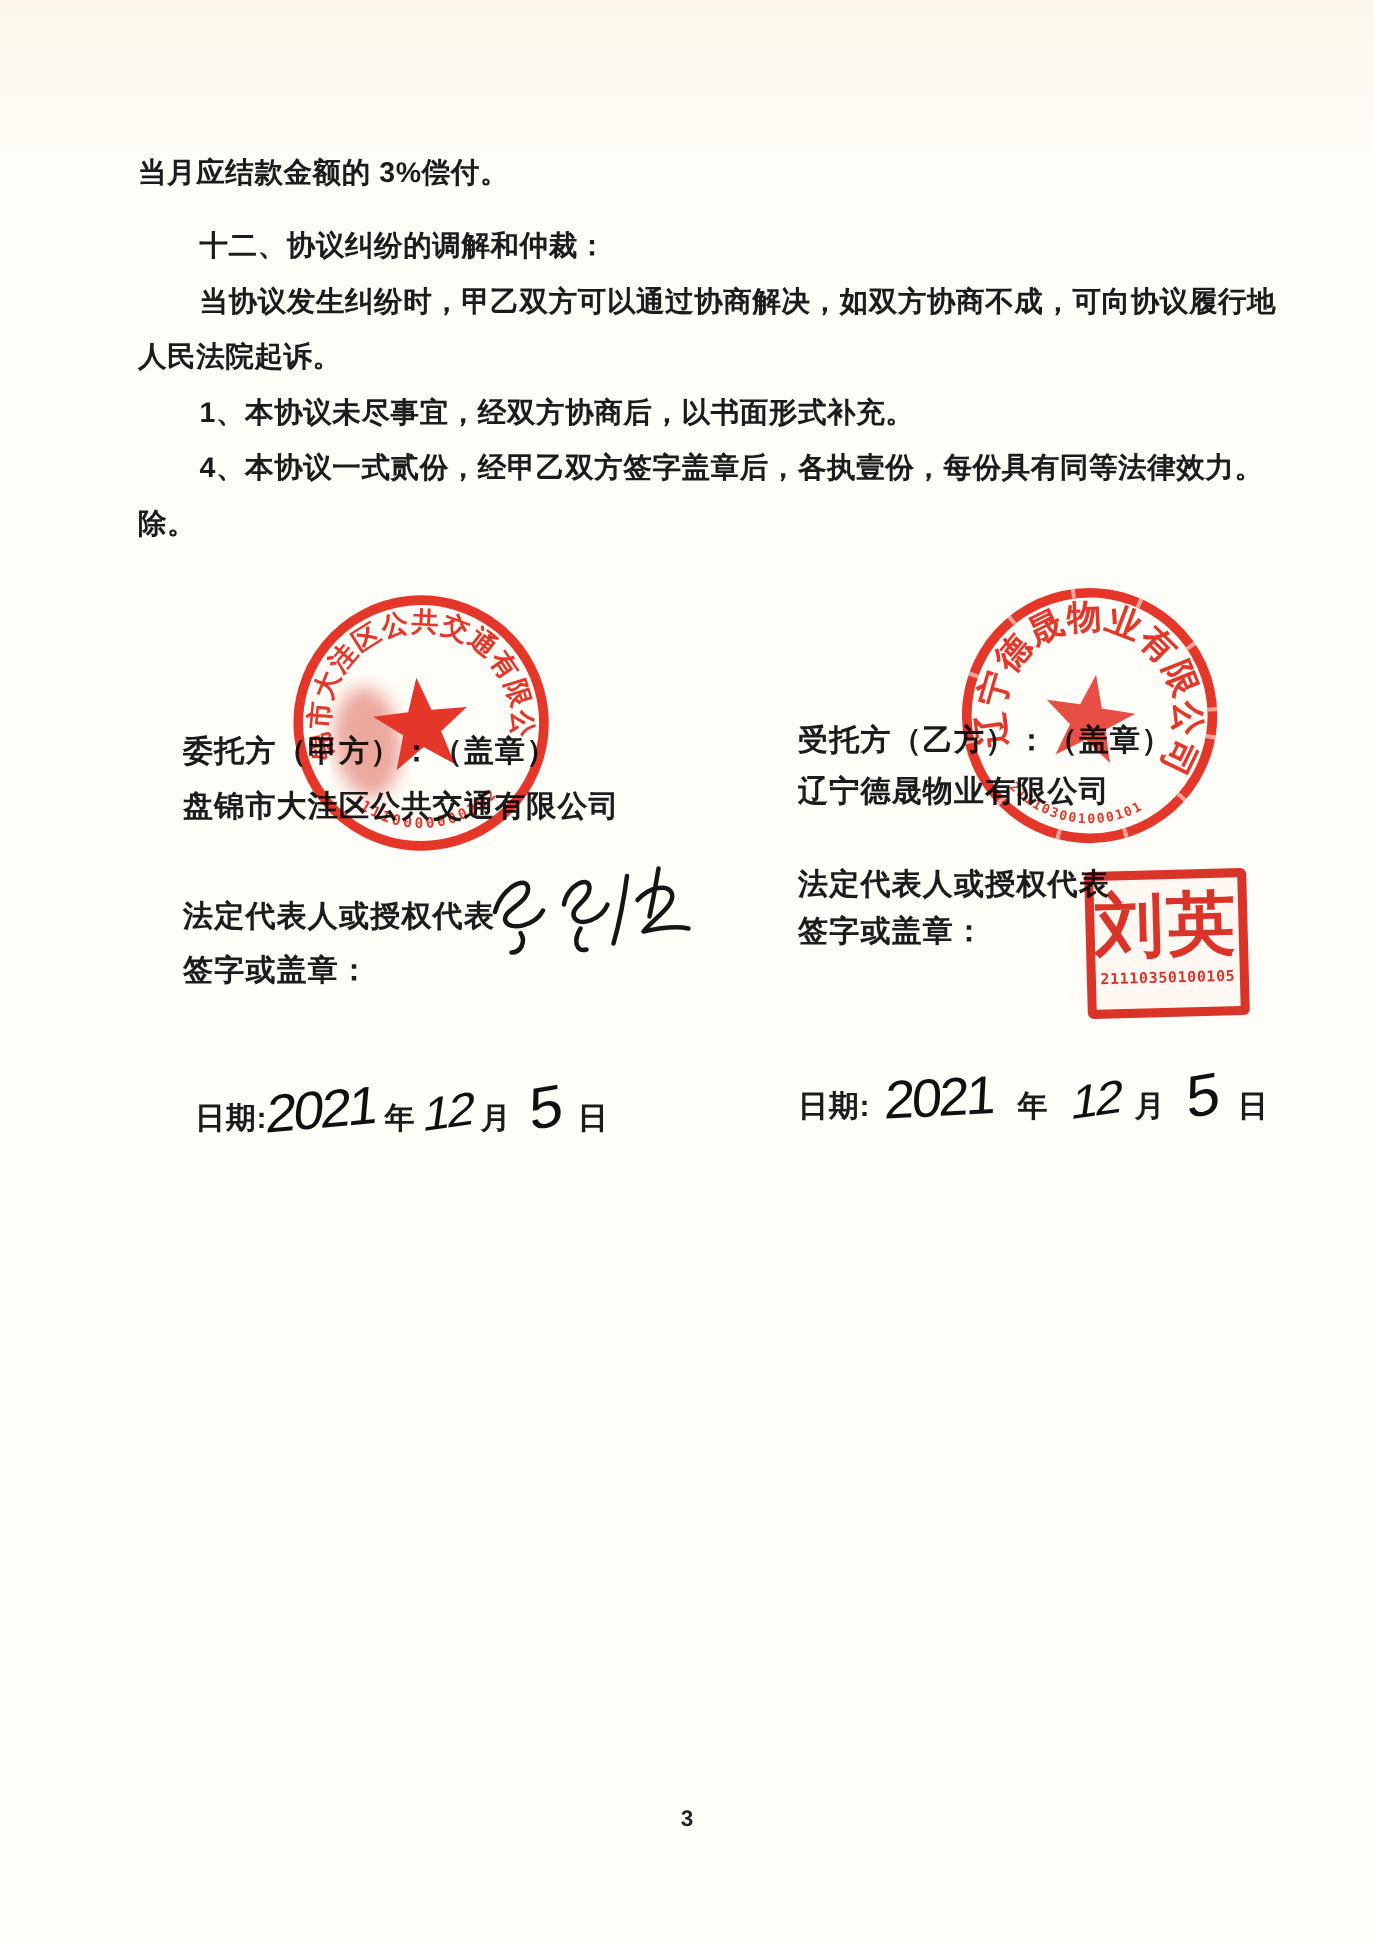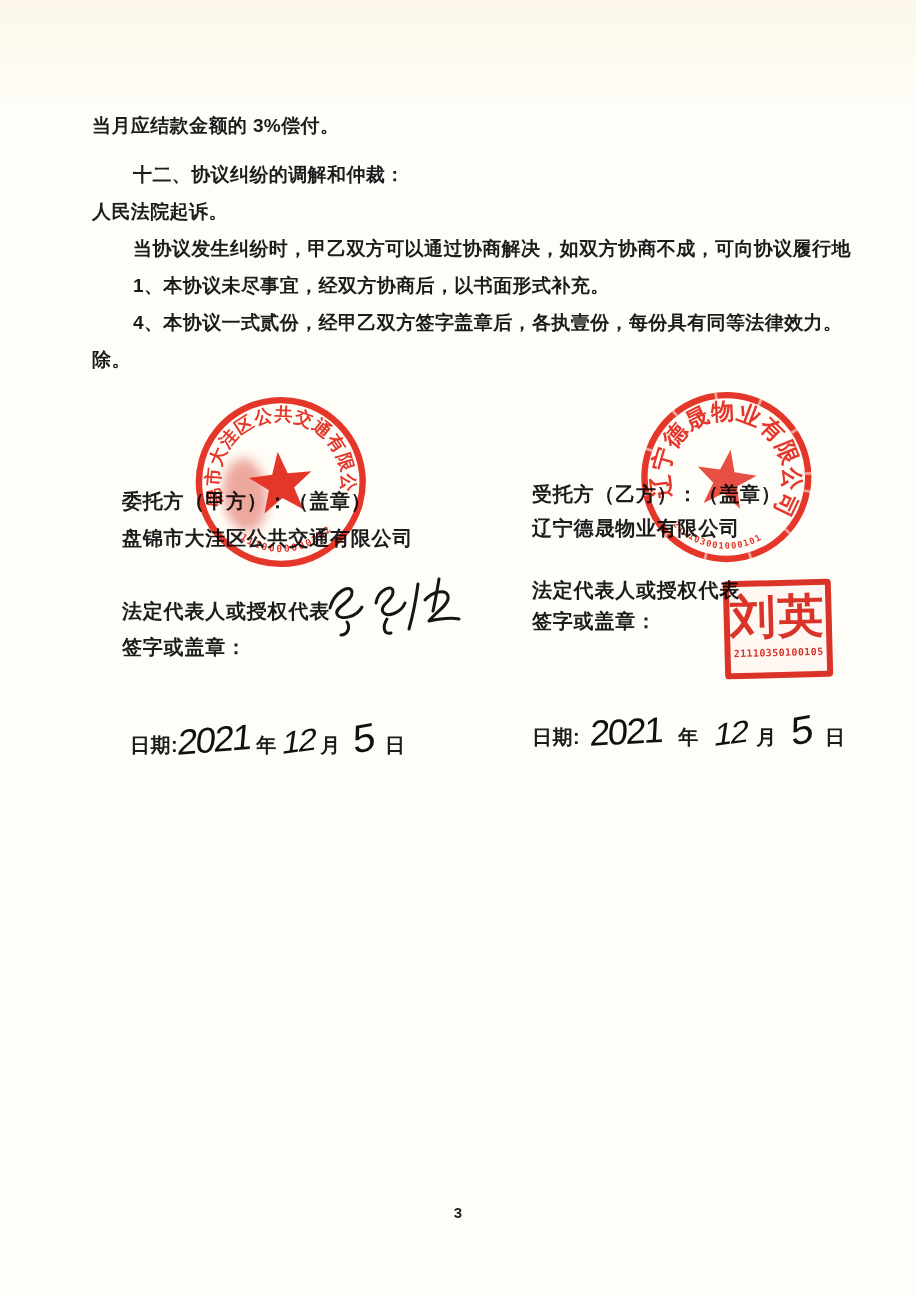--- a/index.html
+++ b/index.html
@@ -11,21 +11,21 @@
     overflow:hidden;
     font-family:"Liberation Sans","DejaVu Sans",sans-serif;
     color:#1c1c1c;
   }
   .page::before{
     content:"";position:absolute;left:0;top:0;right:0;height:110px;
     background:linear-gradient(180deg,rgba(250,243,224,.6),rgba(250,243,224,0));
     pointer-events:none;
   }
   
-  .bodytext{position:absolute;left:92px;top:107px;width:748px;}
+  .bodytext{position:absolute;left:92px;top:97px;width:748px;}
   .line{
     height:37px;line-height:37px;
     font-size:19px;letter-spacing:.4px;font-weight:600;
     white-space:nowrap;
   }
   .line.ind{padding-left:41px;}
   .line.hd{font-weight:800;margin-top:12px;}
   
   .siglabel{
     position:absolute;font-size:20px;font-weight:700;letter-spacing:.8px;
@@ -73,22 +73,22 @@
   }
 </style>
 </head>
 <body>
 
 <div class="page">
 
   <div class="bodytext">
     <div class="line">当月应结款金额的 3%偿付。</div>
     <div class="line ind hd">十二、协议纠纷的调解和仲裁：</div>
+    <div class="line ind">当协议发生纠纷时，甲乙双方可以通过协商解决，如双方协商不成，可向协议履行地</div>
     <div class="line">人民法院起诉。</div>
-    <div class="line ind">当协议发生纠纷时，甲乙双方可以通过协商解决，如双方协商不成，可向协议履行地</div>
     <div class="line ind">1、本协议未尽事宜，经双方协商后，以书面形式补充。</div>
     <div class="line ind">4、本协议一式贰份，经甲乙双方签字盖章后，各执壹份，每份具有同等法律效力。</div>
     <div class="line">除。</div>
   </div>
 
   <div class="siglabel" style="left:122px;top:488px;">委托方（甲方）：（盖章）</div>
   <div class="siglabel" style="left:122px;top:525px;">盘锦市大洼区公共交通有限公司</div>
   <div class="siglabel" style="left:122px;top:598px;">法定代表人或授权代表</div>
   <div class="siglabel" style="left:122px;top:634px;">签字或盖章：</div>
 

